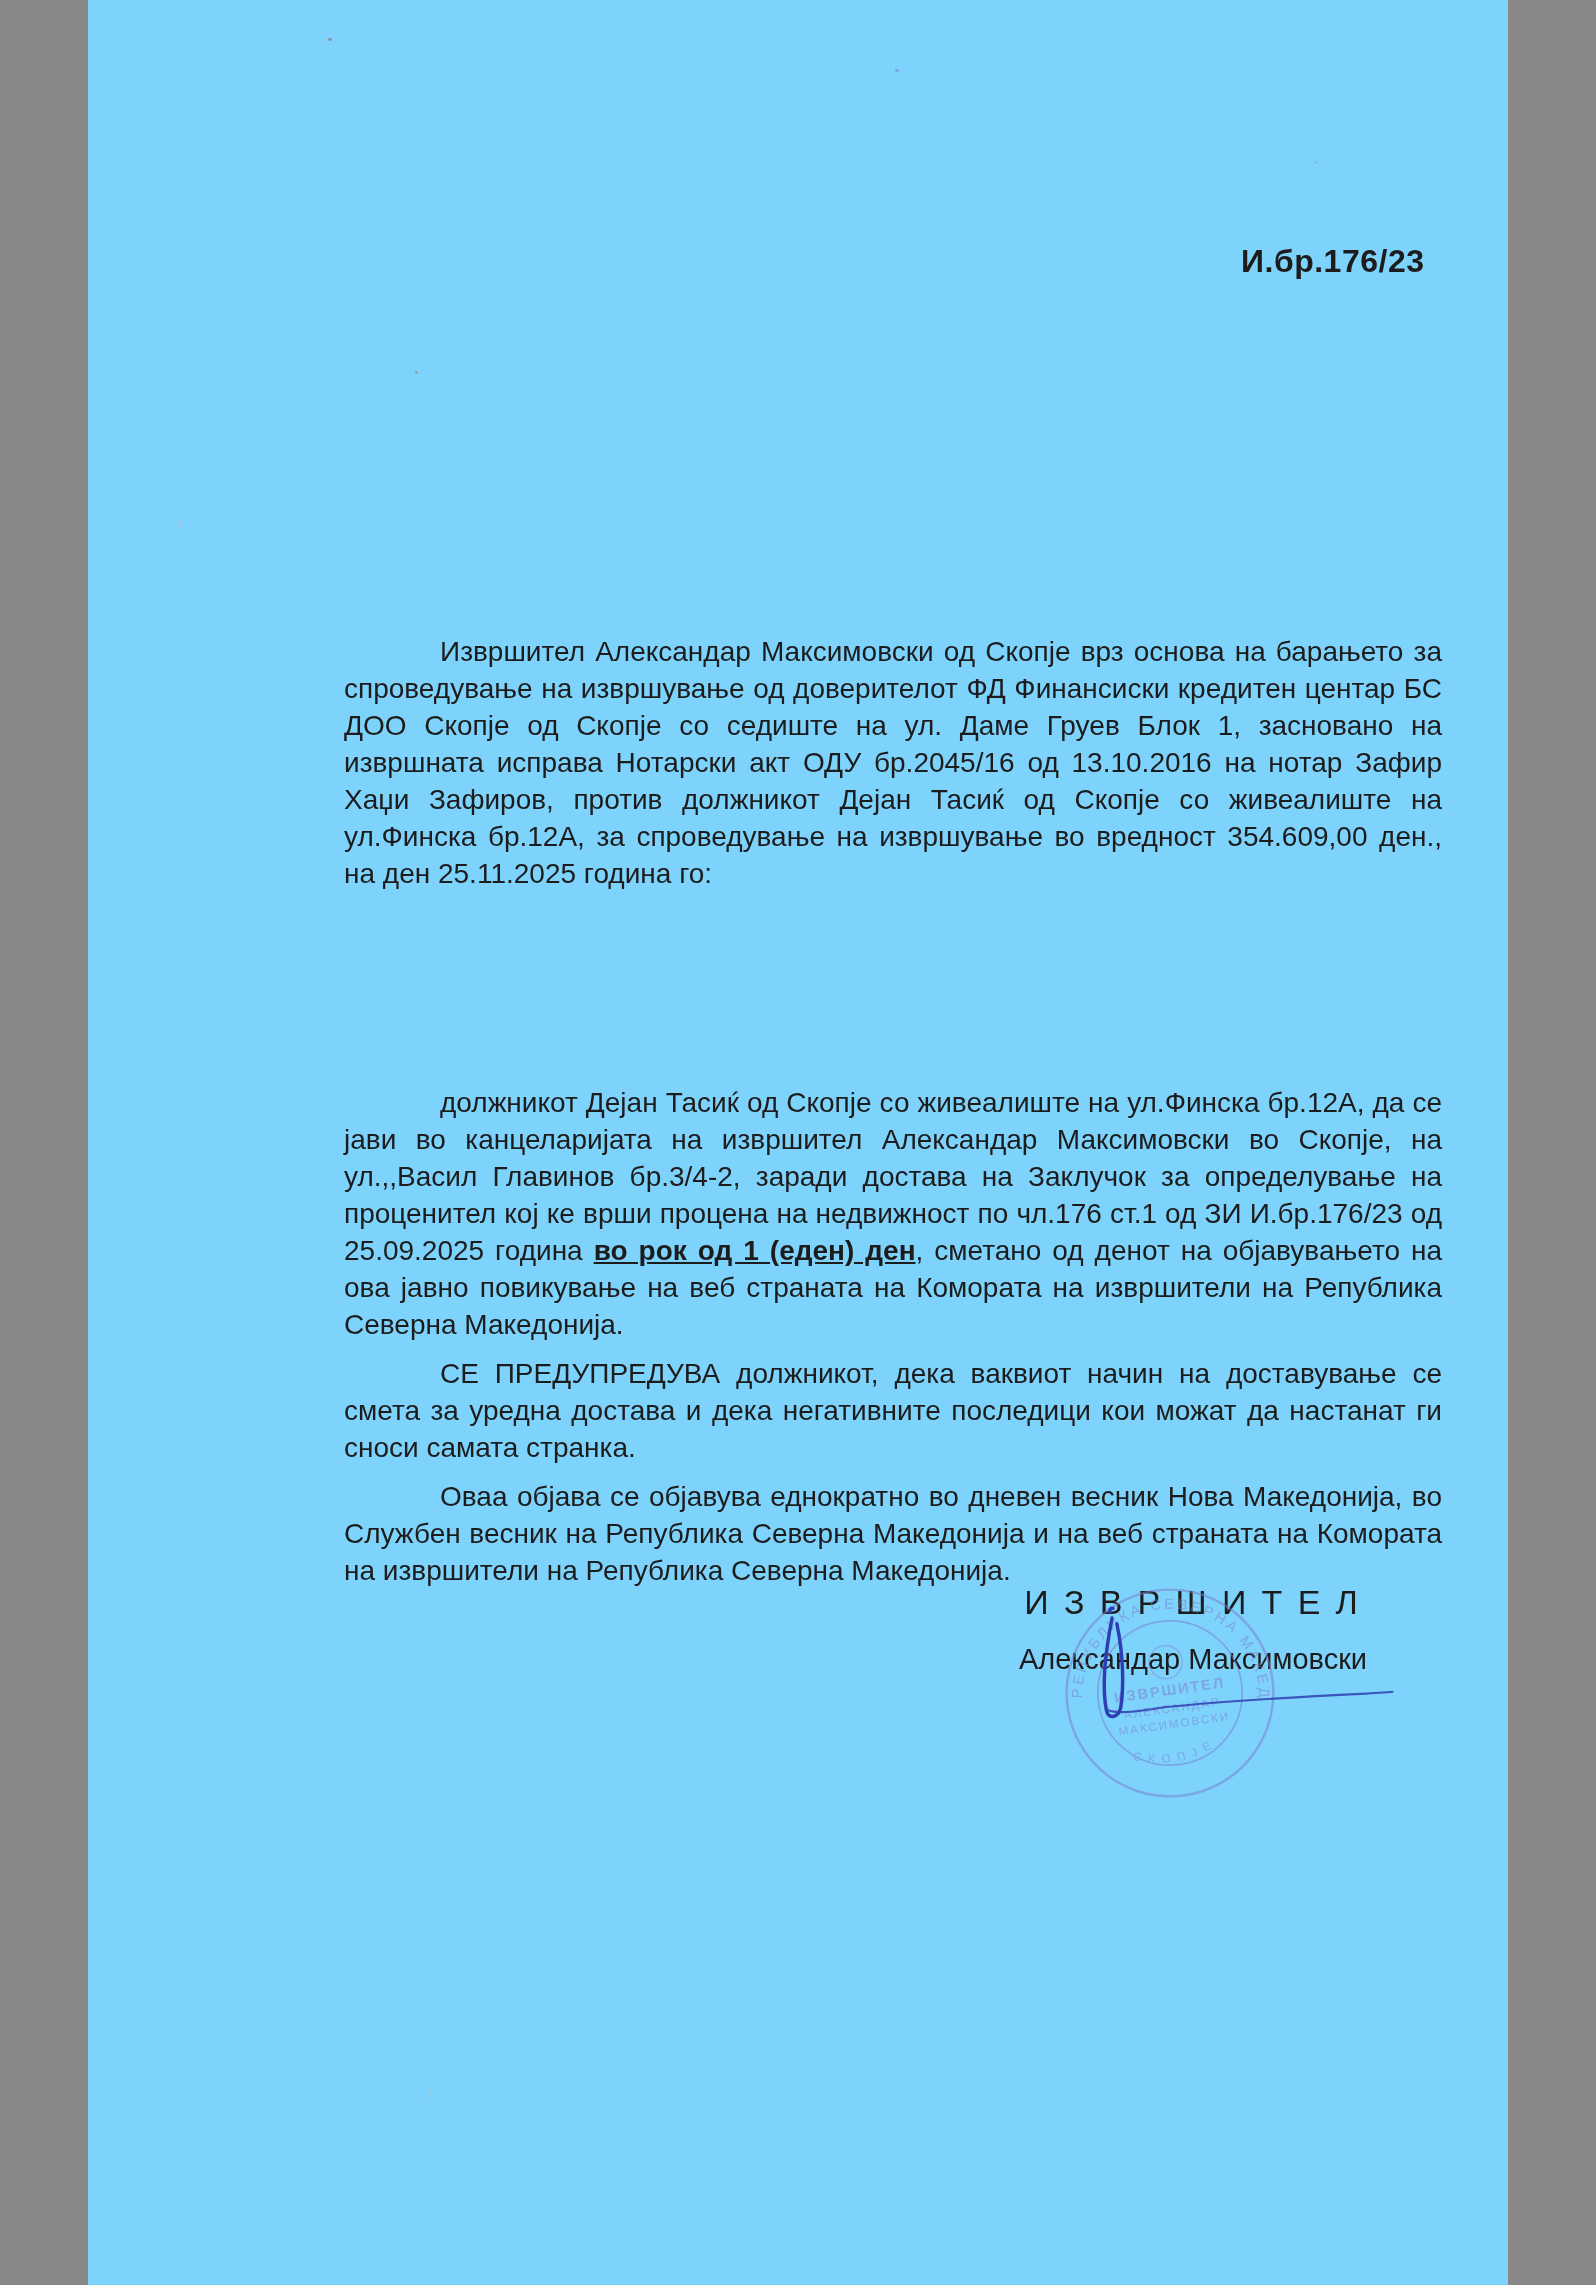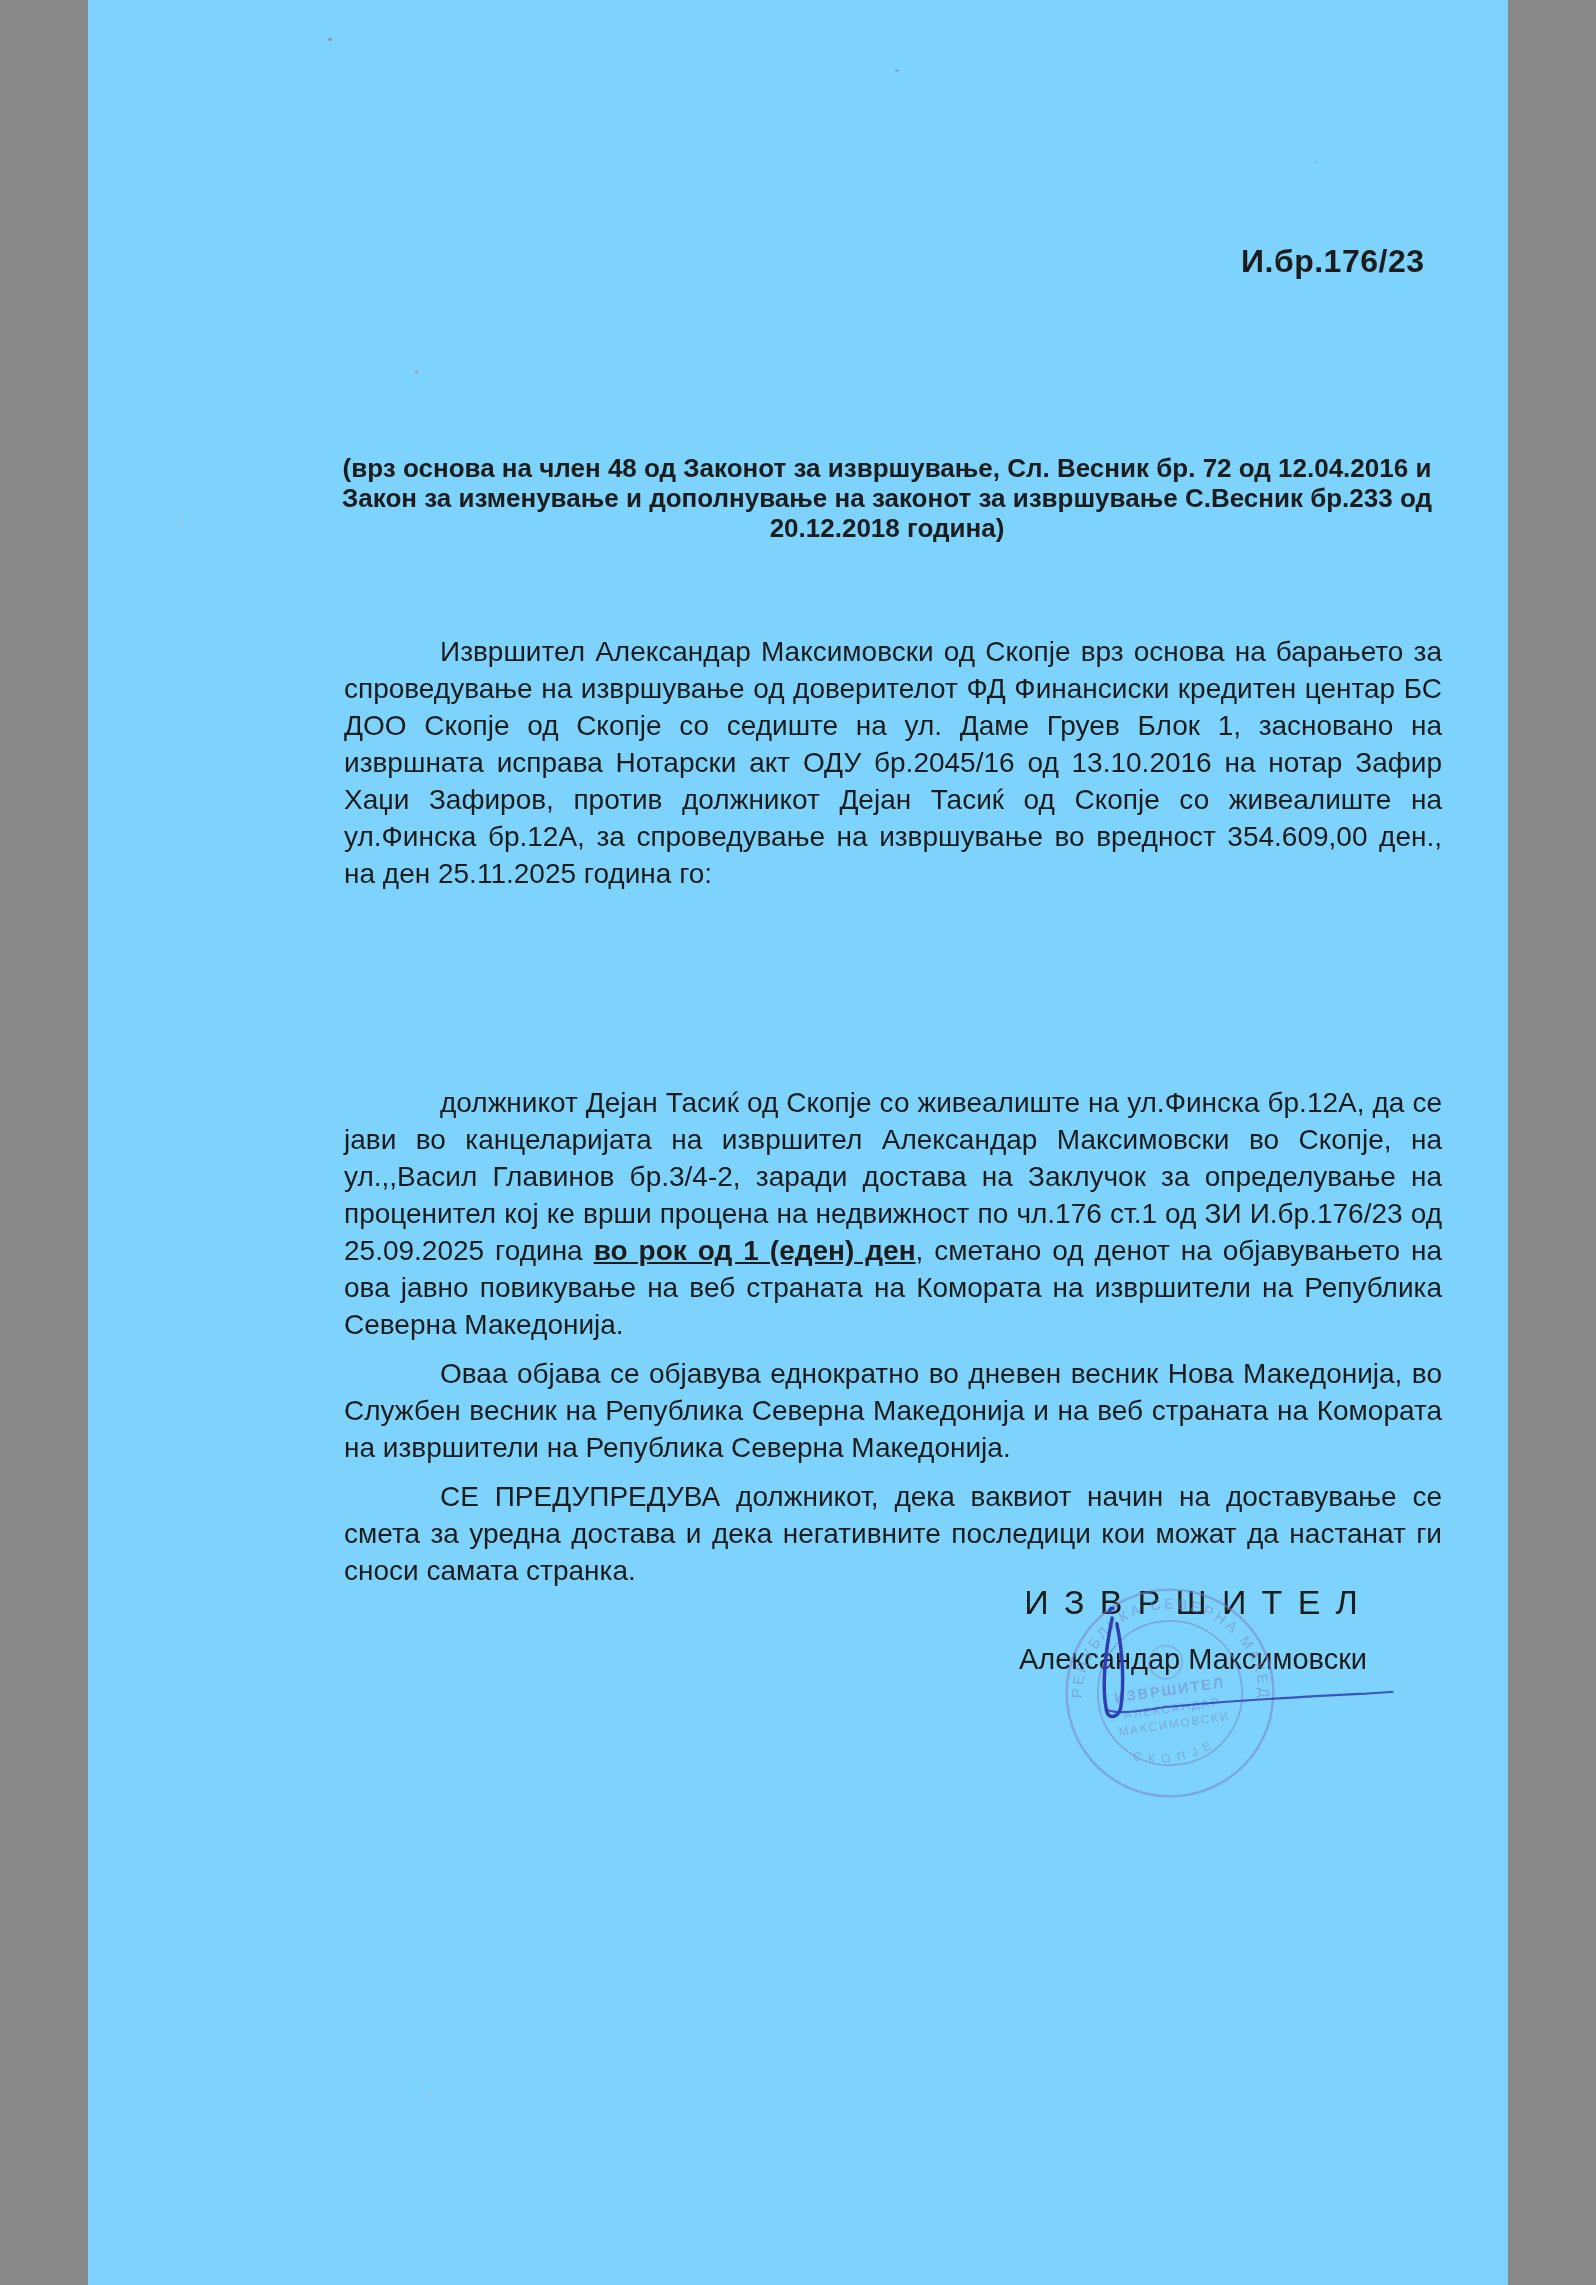--- a/index.html
+++ b/index.html
@@ -64,31 +64,30 @@
   .s7{left:342px;top:2090px;width:1.9px;height:7.7px;background:#bbb;opacity:.45;}
 </style>
 </head>
 <body>
 
 <div class="page">
 
   <div class="case-number">И.бр.176/23</div>
 
 
-  <div class="legal-basis">(врз основа на член 48  од Законот за извршување, Сл. Весник бр. 72 од 12.04.2016 и Закон за изменување и дополнување на законот за извршување С.Весник бр.233 од 20.12.2018 година)</div>
 
   <div class="body-text intro">
     <p>Извршител Александар Максимовски од Скопје врз основа на барањето за спроведување на извршување од доверителот ФД Финансиски кредитен центар БС ДОО Скопје од Скопје со седиште на ул. Даме Груев Блок 1, засновано на извршната исправа Нотарски акт ОДУ бр.2045/16 од 13.10.2016 на нотар Зафир Хаџи Зафиров, против должникот Дејан Тасиќ од Скопје со живеалиште на ул.Финска бр.12А, за спроведување на извршување во вредност 354.609,00 ден., на ден 25.11.2025 година го:</p>
   </div>
 
 
   <div class="body-text main-block">
     <p><span>должникот Дејан Тасиќ од Скопје со живеалиште на ул.Финска бр.12А, да се јави во канцеларијата на извршител Александар Максимовски во Скопје, на ул.,,Васил Главинов бр.3/4-2, заради достава на Заклучок за определување на проценител кој ке врши процена на недвижност по чл.176 ст.1 од ЗИ И.бр.176/23 од 25.09.2025 година </span><span class="deadline">во рок од 1 (еден) ден</span><span>, сметано од денот на објавувањето на ова јавно повикување на веб страната на Комората на извршители на Република Северна Македонија.</span></p>
+    <p>СЕ ПРЕДУПРЕДУВА должникот, дека ваквиот начин на доставување се смета за уредна достава и дека негативните последици кои можат да настанат ги сноси самата странка.</p>
     <p>Оваа објава се објавува еднократно во дневен весник Нова Македонија, во Службен весник на Република Северна Македонија и на веб страната на Комората на извршители на Република Северна Македонија.</p>
-    <p>СЕ ПРЕДУПРЕДУВА должникот, дека ваквиот начин на доставување се смета за уредна достава и дека негативните последици кои можат да настанат ги сноси самата странка.</p>
   </div>
 
   <div class="sig-role">И З В Р Ш И Т Е Л</div>
   <div class="sig-name">Александар Максимовски</div>
 
   <svg class="stamp" viewBox="0 0 240 240">
     <defs>
       <path id="arcTop" d="M 30,138 A 91,91 0 1 1 210,138"></path>
       <path id="arcBottom" d="M 58,176 Q 120,208 182,168"></path>
     </defs>

